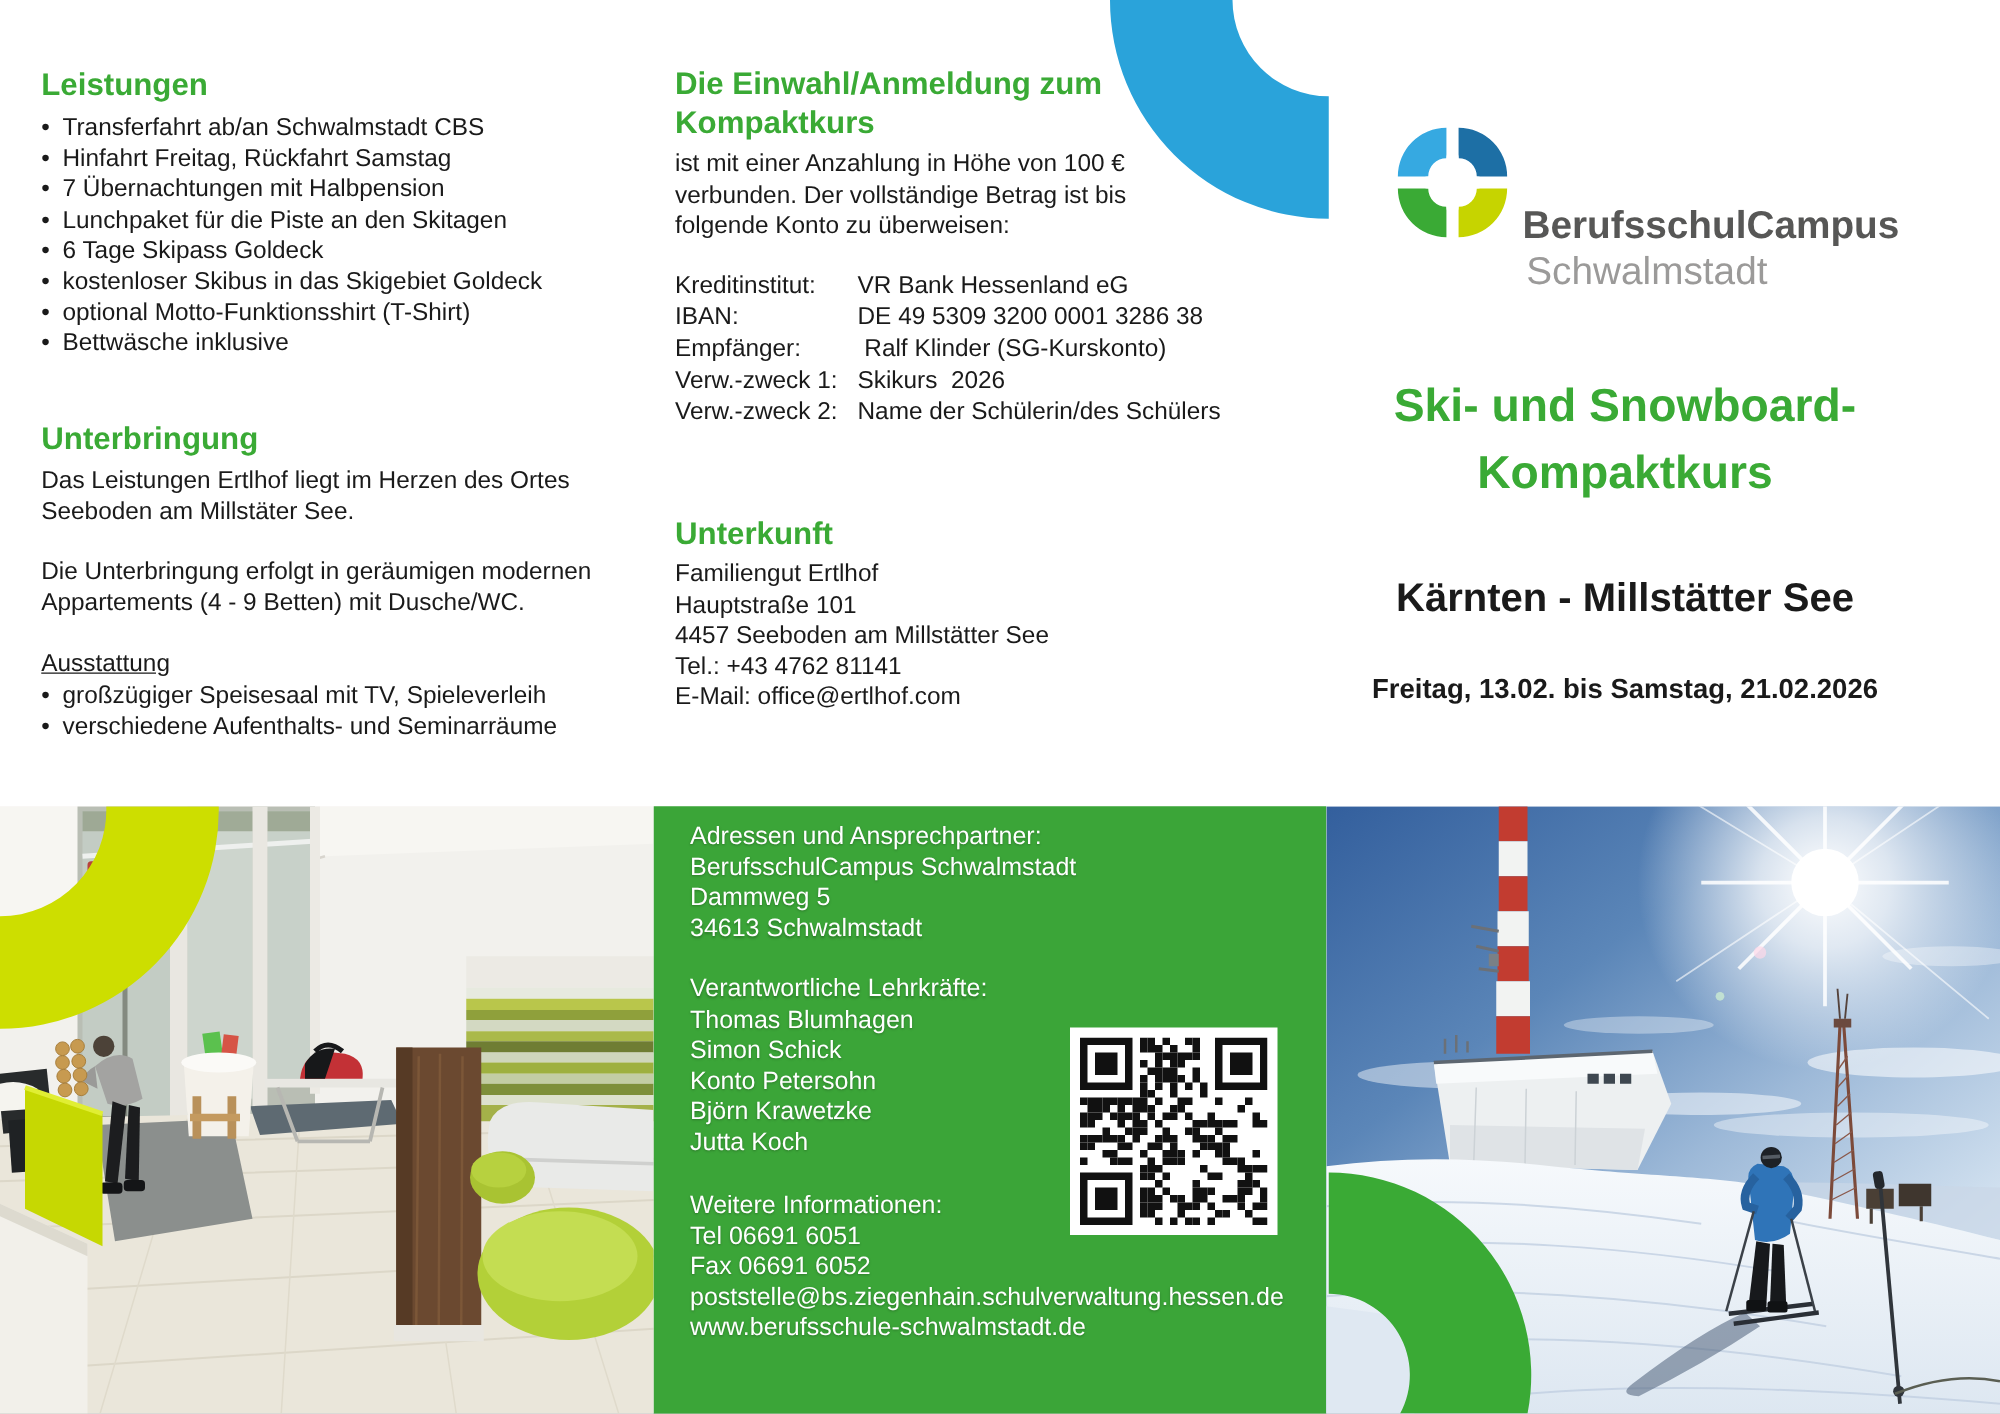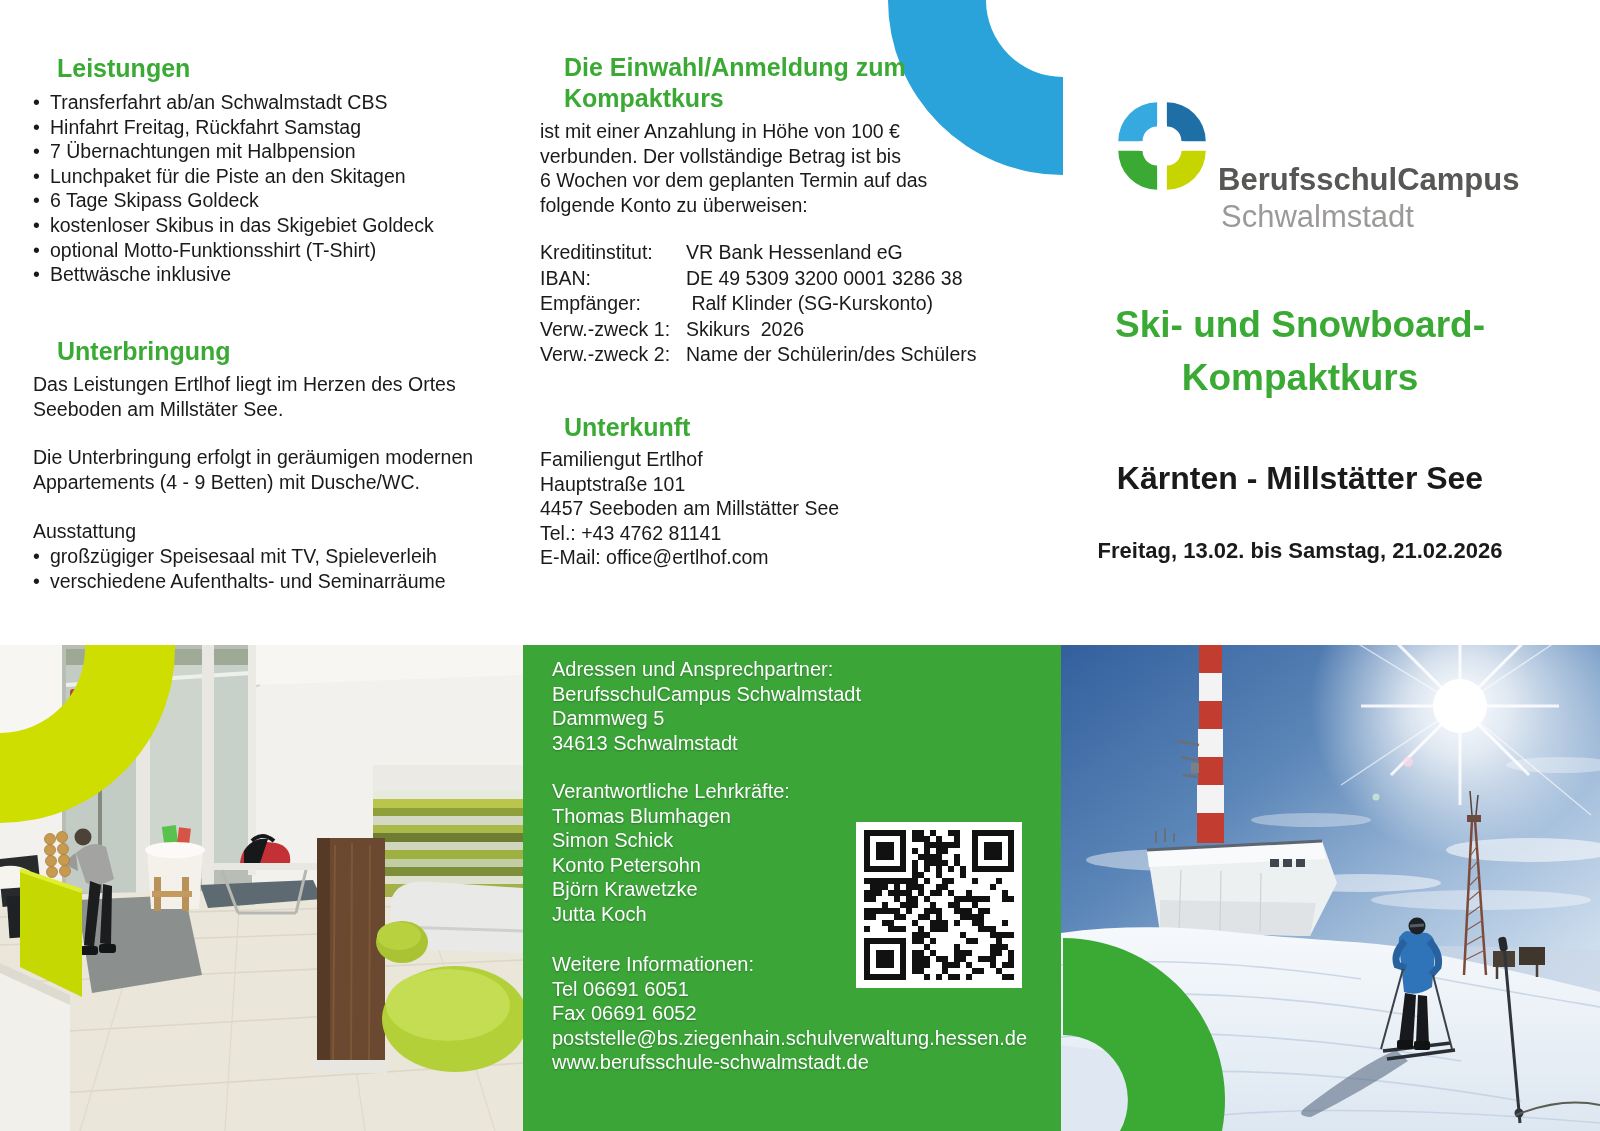--- a/index.html
+++ b/index.html
@@ -1,26 +1,26 @@
 <!DOCTYPE html>
 <html style="--green: #3aaa35; --panel-green: #3ba538; --lime: #c6d400; --swoosh-lime: #cdde00; --light-blue: #36a9e1; --dark-blue: #1d6fa5; --swoosh-blue: #2aa3da; --text: #1a1a1a; --logo-gray: #575756; --logo-gray-light: #9b9a99;"><head>
 <meta charset="utf-8">
 <style>
   html,body{margin:0;padding:0;background:#888;}
   .page{position:relative;width:1600px;height:1131px;background:#ffffff;overflow:hidden;
         font-family:"Liberation Sans",sans-serif;color:var(--text,#1a1a1a);}
   .abs{position:absolute;}
-  .h-green{color:var(--green,#3aaa35);font-size:25px;font-weight:700;line-height:31px;white-space:nowrap;margin-left:24px;}
+  .h-green{color:var(--green,#3aaa35);font-size:25px;font-weight:700;line-height:31px;white-space:nowrap;}
   .body-line{font-size:19.5px;line-height:24.6px;white-space:nowrap;}
   .li{display:flex;font-size:19.5px;line-height:24.6px;white-space:nowrap;}
   .li .dot{width:17px;flex:0 0 17px;}
   .bank-row{display:flex;font-size:19.5px;line-height:25.4px;white-space:nowrap;}
   .bank-row .bank-label{width:146px;flex:0 0 146px;}
   .bank-row .bank-val{white-space:pre;}
-  .sub-head{font-size:19.5px;line-height:24.6px;font-weight:400;white-space:nowrap;}
+  .sub-head{font-size:19.5px;line-height:24.6px;font-weight:400;white-space:nowrap;text-decoration:underline;}
   
   .cover-wrap{left:1065px;top:0;width:470px;text-align:center;}
   .cover-title{color:var(--green,#3aaa35);font-size:37px;font-weight:700;line-height:53px;white-space:nowrap;}
   .cover-loc{font-size:32px;font-weight:700;white-space:nowrap;}
   .cover-date{font-size:22px;font-weight:700;white-space:nowrap;text-align:center;}
   .brand1{font-size:31px;font-weight:700;color:var(--logo-gray,#575756);white-space:nowrap;}
   .brand2{font-size:31px;font-weight:400;color:var(--logo-gray-light,#9b9a99);white-space:nowrap;}
   
   .panel-green{left:523px;top:645px;width:538px;height:566px;background:var(--panel-green,#3ba538);}
   .panel-text{position:absolute;left:29px;top:12px;color:#fff;text-shadow:0 1px 2px rgba(0,0,0,.28);}
@@ -99,21 +99,20 @@
         </div>
       </div>
   </div>
 
   <div class="abs" style="left:540px;top:52px">
     <div class="h-green">Die Einwahl/Anmeldung zum</div>
     <div class="h-green" style="margin-bottom:5px">Kompaktkurs</div>
     <div>
         <div class="body-line">ist mit einer Anzahlung in Höhe von 100 €</div>
         <div class="body-line">verbunden. Der vollständige Betrag ist bis</div>
-        <div class="body-line">6 Wochen vor dem geplanten Termin auf das</div>
         <div class="body-line">folgende Konto zu überweisen:</div>
       </div>
     <div style="margin-top:23px">
         <div class="bank-row">
         <span class="bank-label">Kreditinstitut:</span>
           <span class="bank-val">VR Bank Hessenland eG</span>
       </div>
         <div class="bank-row">
         <span class="bank-label">IBAN:</span>
           <span class="bank-val">DE 49 5309 3200 0001 3286 38</span>

